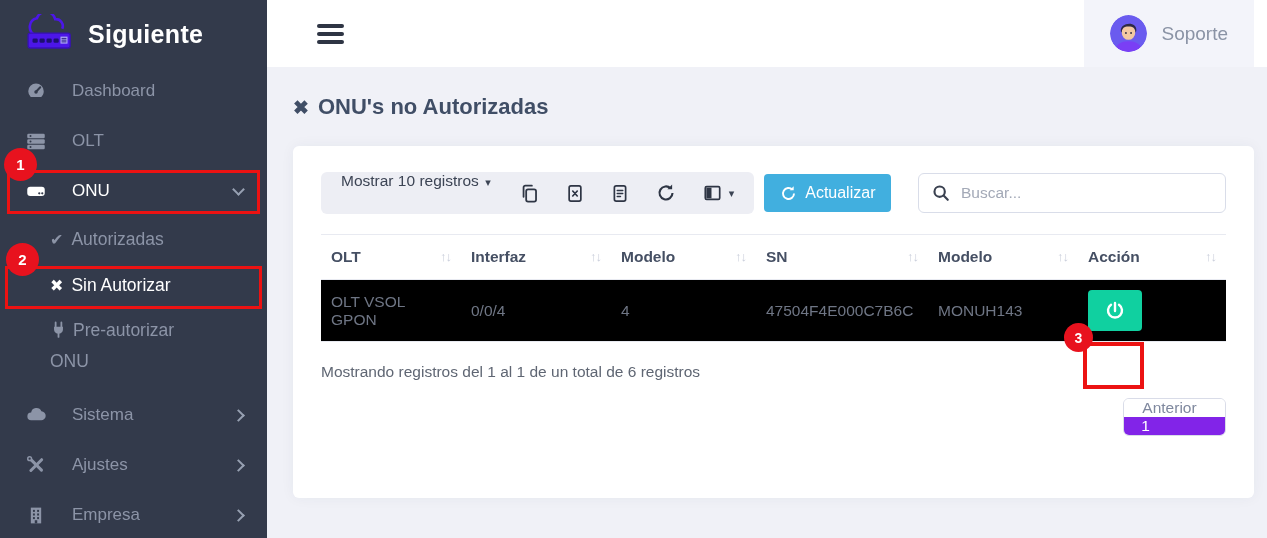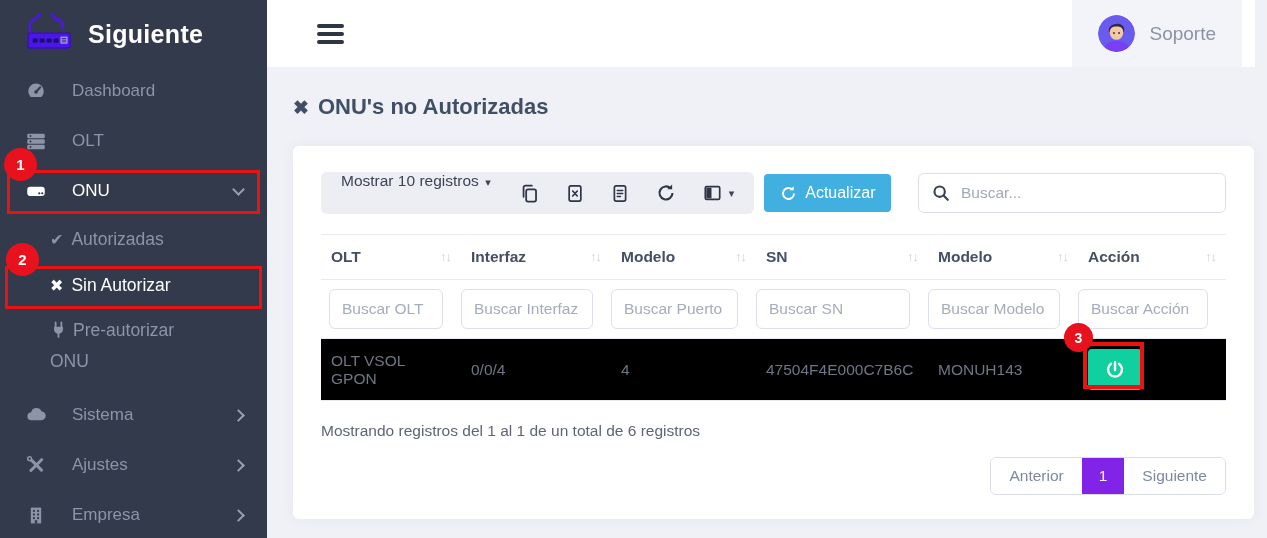--- a/index.html
+++ b/index.html
@@ -16,21 +16,21 @@
   .chev { margin-left:auto; width:9px; height:9px; border-right:2px solid #97A0B2; border-bottom:2px solid #97A0B2; }
   .chev.down { transform:rotate(45deg); margin-top:-4px; }
   .chev.right { transform:rotate(-45deg); }
   .sub-item { display:flex; align-items:center; gap:8px; padding:0 24px 0 50px; color:#8C94A7; font-size:17.5px; height:46px; cursor:pointer; }
   .sub-item.active { color:#fff; }
   .sub-item .glyph { font-size:16px; }
   .sub-wrap { display:block; padding:8px 24px 8px 50px; color:#8C94A7; font-size:17.5px; line-height:29px; width:210px; cursor:pointer; }
   .sub-wrap .mi-inline { display:inline-block; margin-right:6px; vertical-align:-2px; }
 
   
-  .header { position:absolute; left:267px; top:0; right:12px; height:67px; background:#fff; display:flex; align-items:center; z-index:1; }
+  .header { position:absolute; left:267px; top:0; right:0; height:67px; background:#fff; display:flex; align-items:center; z-index:1; }
   .hamburger { margin-left:50px; cursor:pointer; }
   .hamburger div { width:27px; height:4px; background:#2E3544; border-radius:2px; margin:4px 0; }
   .user-box { margin-left:auto; margin-right:13px; height:67px; background:#F3F4FA; display:flex; align-items:center; gap:14px; padding:0 26px; cursor:pointer; }
   .user-name { color:#8A93A5; font-size:19px; }
   .avatar { width:37px; height:37px; border-radius:50%; overflow:hidden; flex:0 0 auto; }
 
   
   .main { position:absolute; left:267px; top:67px; right:0; bottom:0; background:#F0F1F7; }
   .page-title { display:flex; align-items:center; gap:9px; margin:27px 0 0 26px; color:#404E66; font-size:22px; font-weight:700; }
   .page-title .x { font-size:19px; }
@@ -56,21 +56,21 @@
   tr.filters td { padding:9px 18px 9px 0; border-bottom:1px solid #E8EAF1; }
   tr.filters td:first-child { padding-left:8px; }
   tr.filters input { width:100%; height:40px; border:1px solid #DDE0EC; border-radius:6px; padding:0 12px; font-size:15.5px; color:#4a5160; font-family:inherit; outline:none; }
   tr.filters input::placeholder { color:#A6ACBC; }
   tr.datarow { background:#000000; }
   tr.datarow td { padding:10px 10px; color:#6F7685; font-size:15.5px; border-bottom:1px solid #E8EAF1; height:52px; }
   .btn-power { width:54px; height:41px; background:#10D0A0; border:none; border-radius:4px; display:flex; align-items:center; justify-content:center; cursor:pointer; }
 
   .table-info { margin-top:21px; color:#5F6673; font-size:15.5px; }
   .pager-row { display:flex; justify-content:flex-end; margin-top:17px; }
-  .pager { display:inline-flex; border:1px solid #D9DCE8; border-radius:6px; overflow:hidden; height:38px; background:#fff; }
+  .pager { display:inline-flex; border:1px solid #D9DCE8; border-radius:6px; overflow:hidden; height:38px; background:#fff;flex-direction:column; }
   .pager .pg { display:flex; align-items:center; padding:0 18px; color:#7F889E; font-size:15.5px; cursor:pointer; background:#fff; }
   .pager .pg.current { background:#8224E8; color:#fff; padding:0 17px; }
 
   
   .ann { position:absolute; pointer-events:none; z-index:10; }
   .ann-box { border:3px solid #EC1212; }
   .ann-box3 { border-width:4px; }
   .badge { background:#E8121E; color:#fff; font-weight:700; border-radius:50%; display:flex; align-items:center; justify-content:center; }
   .badge1,.badge2 { width:33px; height:33px; font-size:15px; }
   .badge3 { width:29px; height:29px; font-size:14px; }
@@ -301,28 +301,20 @@
           </colgroup>
         <thead>
           <tr>
             <th><span class="sort">↑↓</span><span>OLT</span></th>
             <th><span class="sort">↑↓</span><span>Interfaz</span></th>
             <th><span class="sort">↑↓</span><span>Modelo</span></th>
             <th><span class="sort">↑↓</span><span>SN</span></th>
             <th><span class="sort">↑↓</span><span>Modelo</span></th>
             <th><span class="sort">↑↓</span><span>Acción</span></th>
           </tr>
-          <tr class="filters">
-            <td><input type="text" placeholder="Buscar OLT" style=""></td>
-            <td><input type="text" placeholder="Buscar Interfaz" style=""></td>
-            <td><input type="text" placeholder="Buscar Puerto" style=""></td>
-            <td><input type="text" placeholder="Buscar SN" style=""></td>
-            <td><input type="text" placeholder="Buscar Modelo" style=""></td>
-            <td><input type="text" placeholder="Buscar Acción" style=""></td>
-          </tr>
         </thead>
         <tbody>
           <tr class="datarow">
             <td>OLT VSOL GPON</td>
             <td>0/0/4</td>
             <td>4</td>
             <td>47504F4E000C7B6C</td>
             <td>MONUH143</td>
             <td>
               <button class="btn-power">

